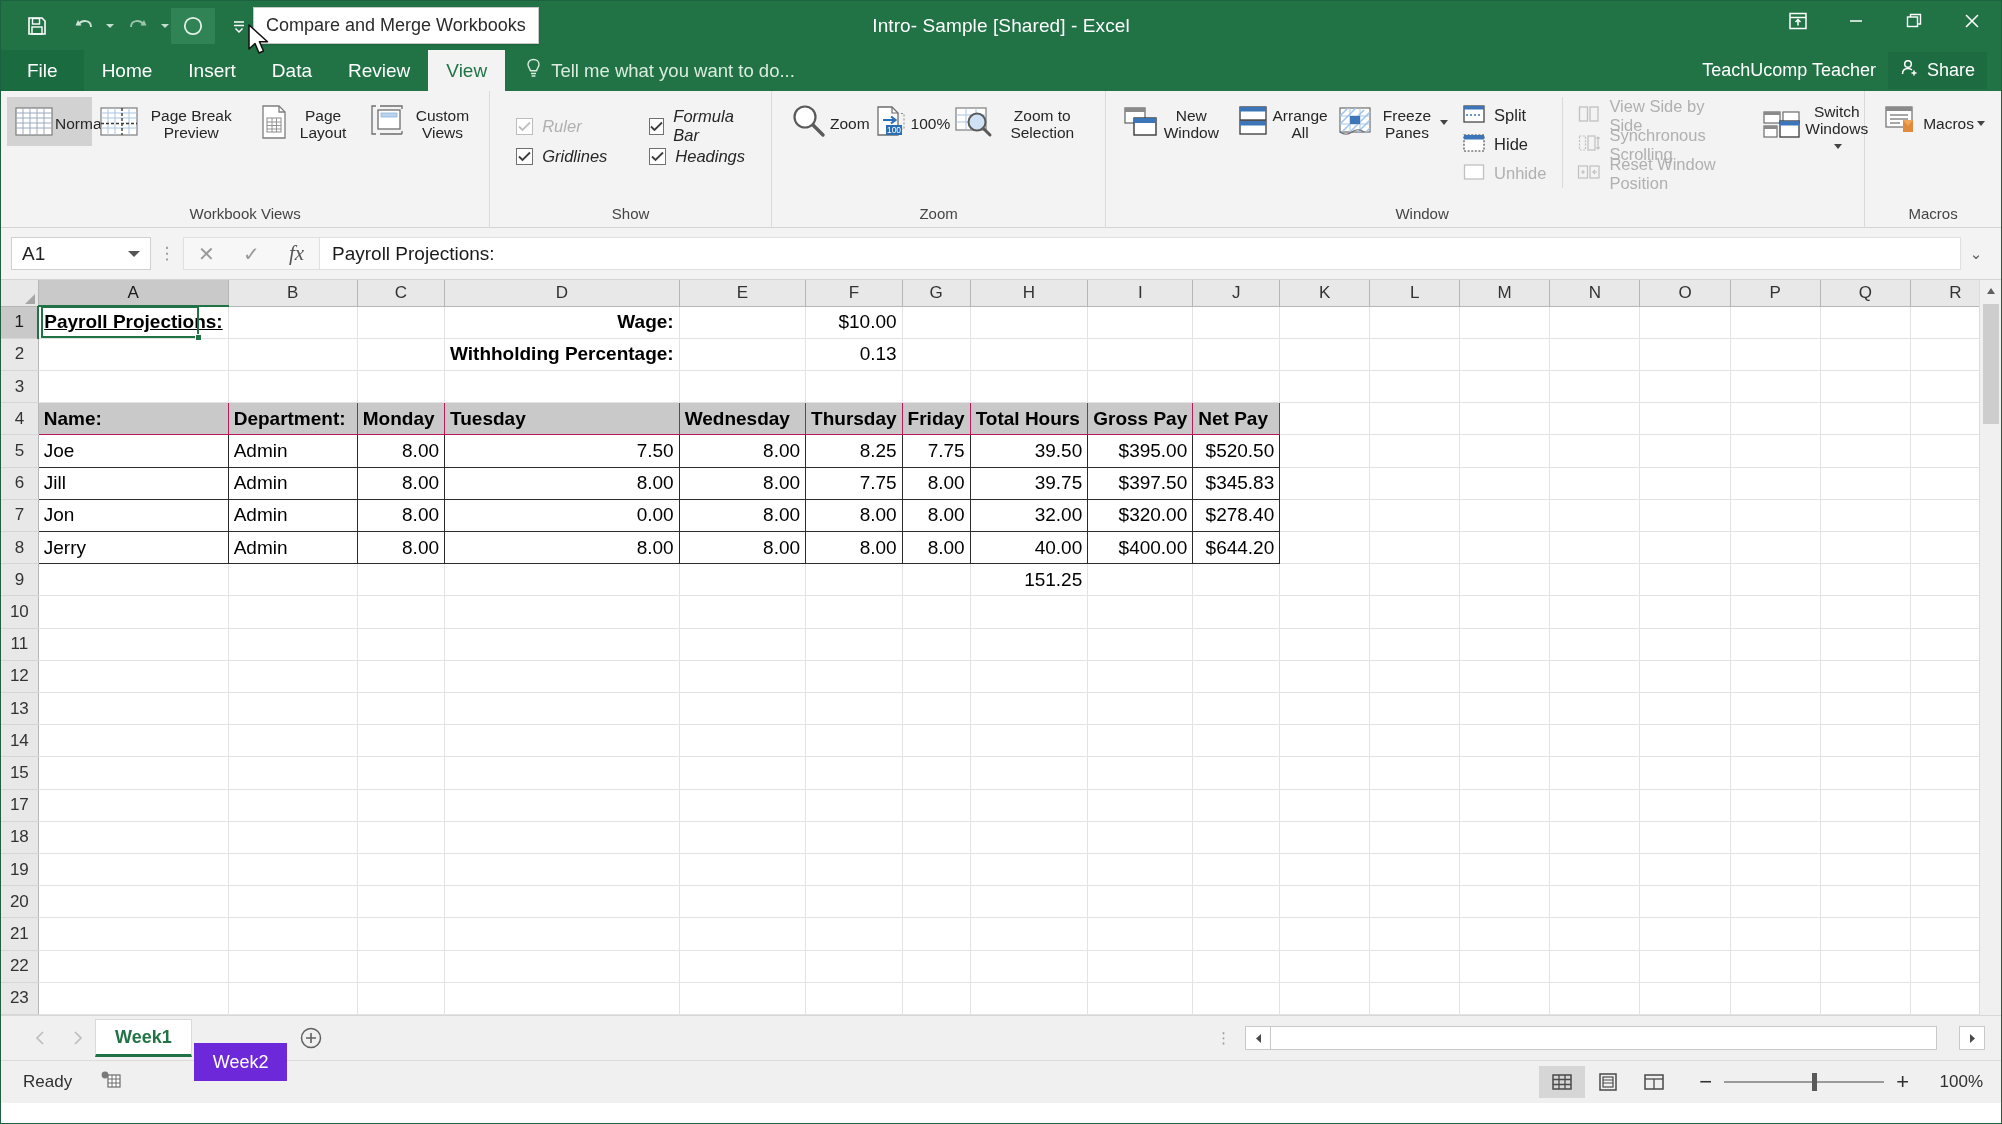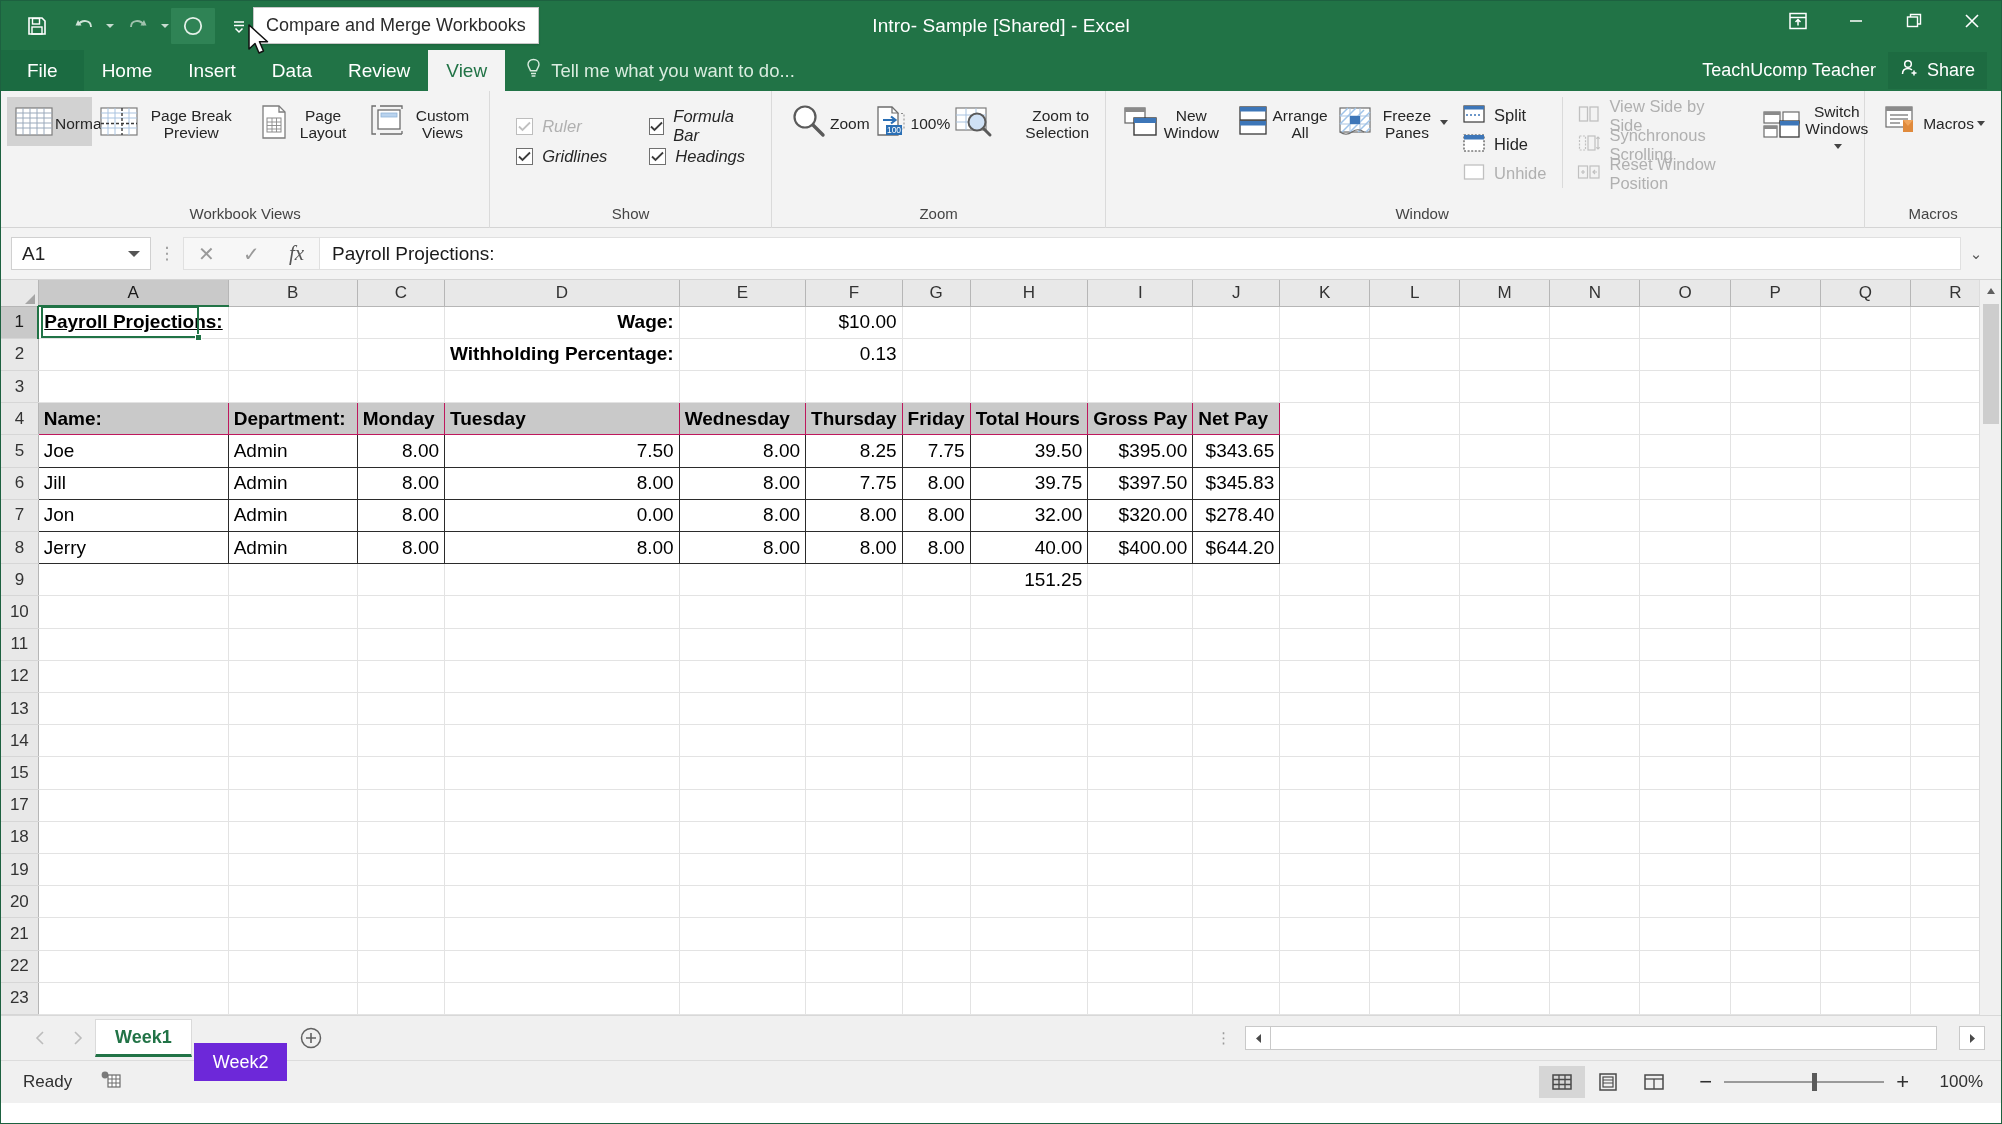--- a/index.html
+++ b/index.html
@@ -364,21 +364,21 @@
               <path d="M7 4h14l6 6v22H7z" fill="#fff" stroke="#6d6d6d" stroke-width="1.3"></path>
               <path d="M21 4v6h6" fill="none" stroke="#6d6d6d" stroke-width="1.2"></path>
               <path d="M26 10.5 L33 10.5 L33 26 L26 26" fill="none" stroke="#8a8a8a" stroke-width="1" stroke-dasharray="2 2"></path>
               <path d="M12 17h12M20 13.5 L24.5 17 L20 20.5" fill="none" stroke="#2a6fb5" stroke-width="2.2"></path>
               <rect x="15" y="22" width="16" height="10" fill="#2a6fb5"></rect>
               <text x="23" y="30" font-size="8.5" fill="#fff" text-anchor="middle" font-family="Liberation Sans, sans-serif">100</text>
             </svg>
         </span>
         <span class="lbl">100%</span>
       </div>
-      <div class="big" style="min-width:86px;text-align:right;">
+      <div class="big" style="min-width:86px;">
         <span class="icn">
           <svg width="44" height="38" viewBox="0 0 44 38">
               <rect x="5" y="5" width="30" height="22" fill="#fff" stroke="#7d7d7d" stroke-width="1.2"></rect>
               <g stroke="#a9c3e0" stroke-width="1">
                 <path d="M5 12h30M5 19h30M15 5v22M25 5v22"></path>
               </g>
               <circle cx="26" cy="19" r="8.5" fill="#cfe1f5" stroke="#5a5a5a" stroke-width="2"></circle>
               <path d="M32.5 25.5 L39 32" stroke="#5a5a5a" stroke-width="3" stroke-linecap="round"></path>
             </svg>
         </span>
@@ -673,21 +673,21 @@
           <th class="rowh">5</th>
           <td class="cell bordered">Joe</td>
           <td class="cell bordered">Admin</td>
           <td class="cell bordered num">8.00</td>
           <td class="cell bordered num">7.50</td>
           <td class="cell bordered num">8.00</td>
           <td class="cell bordered num">8.25</td>
           <td class="cell bordered num">7.75</td>
           <td class="cell bordered num">39.50</td>
           <td class="cell bordered num">$395.00</td>
-          <td class="cell bordered num">$343.65</td>
+          <td class="cell bordered num">$520.50</td>
           <td class="cell"></td>
           <td class="cell"></td>
           <td class="cell"></td>
           <td class="cell"></td>
           <td class="cell"></td>
           <td class="cell"></td>
           <td class="cell"></td>
           <td class="cell"></td>
         </tr>
         <tr>

